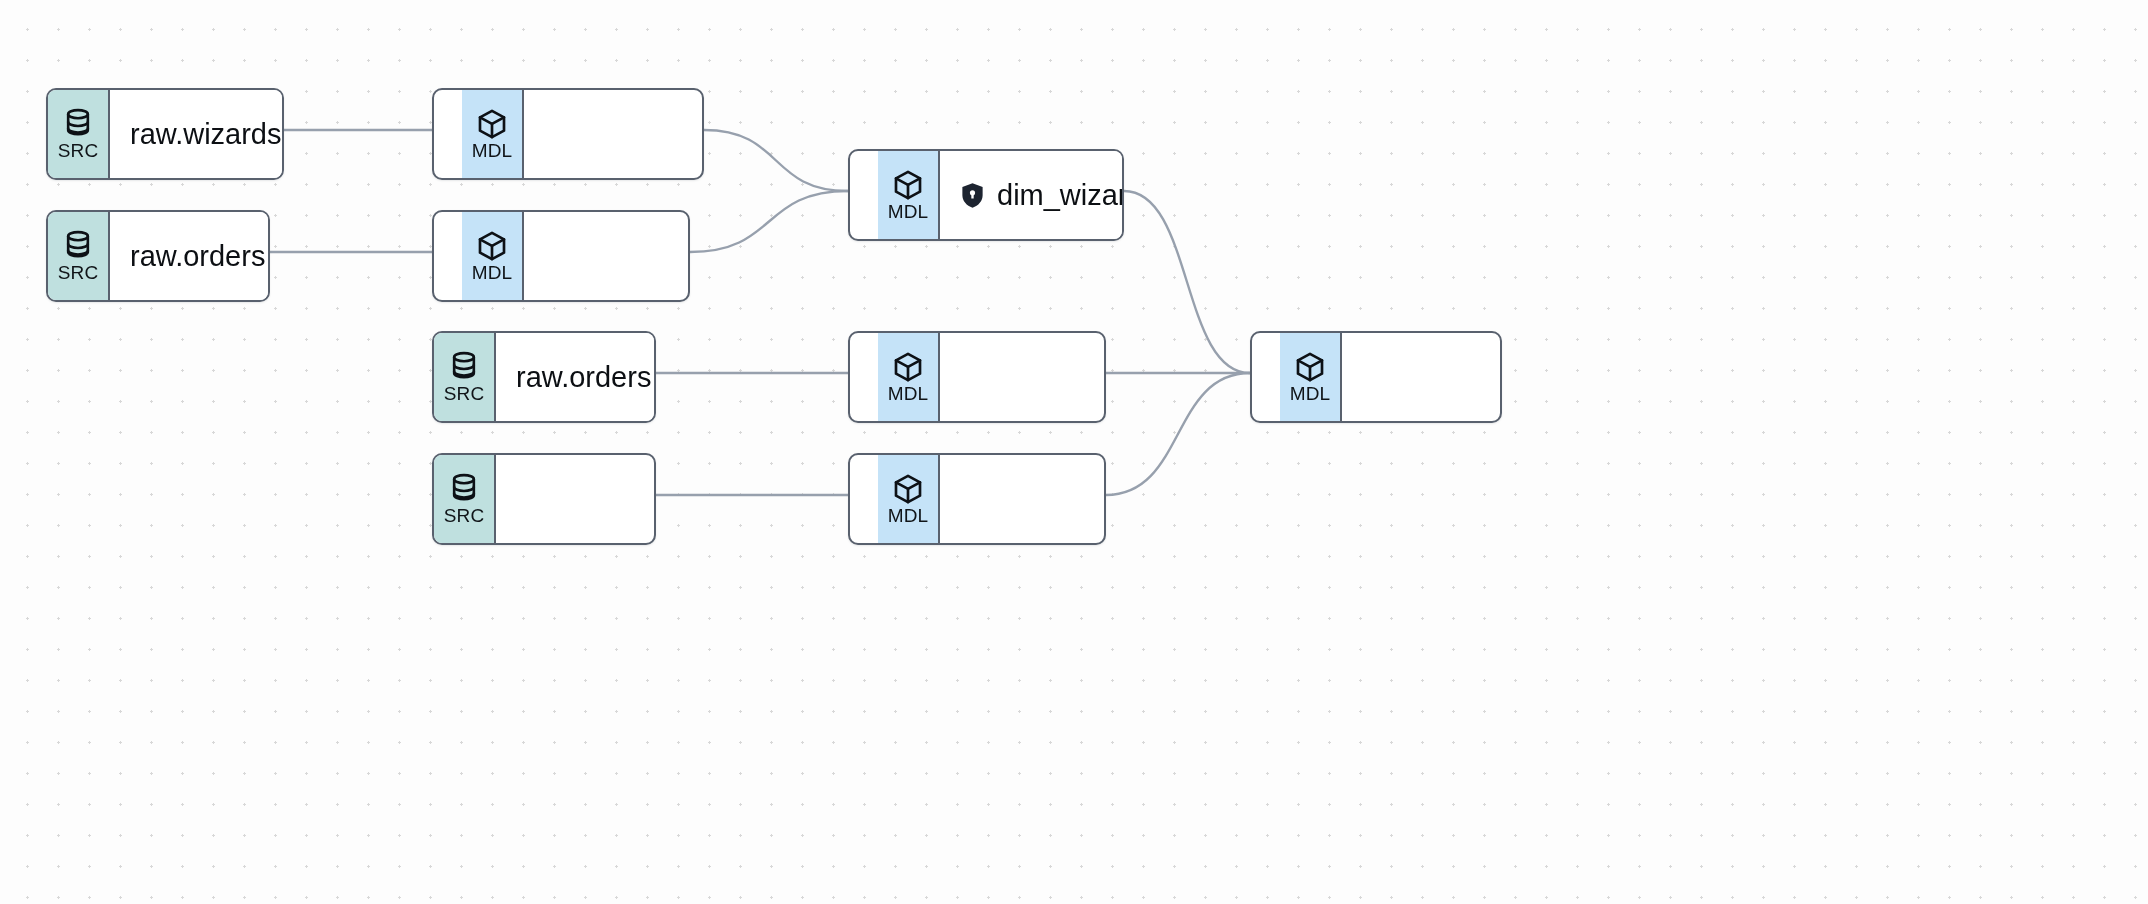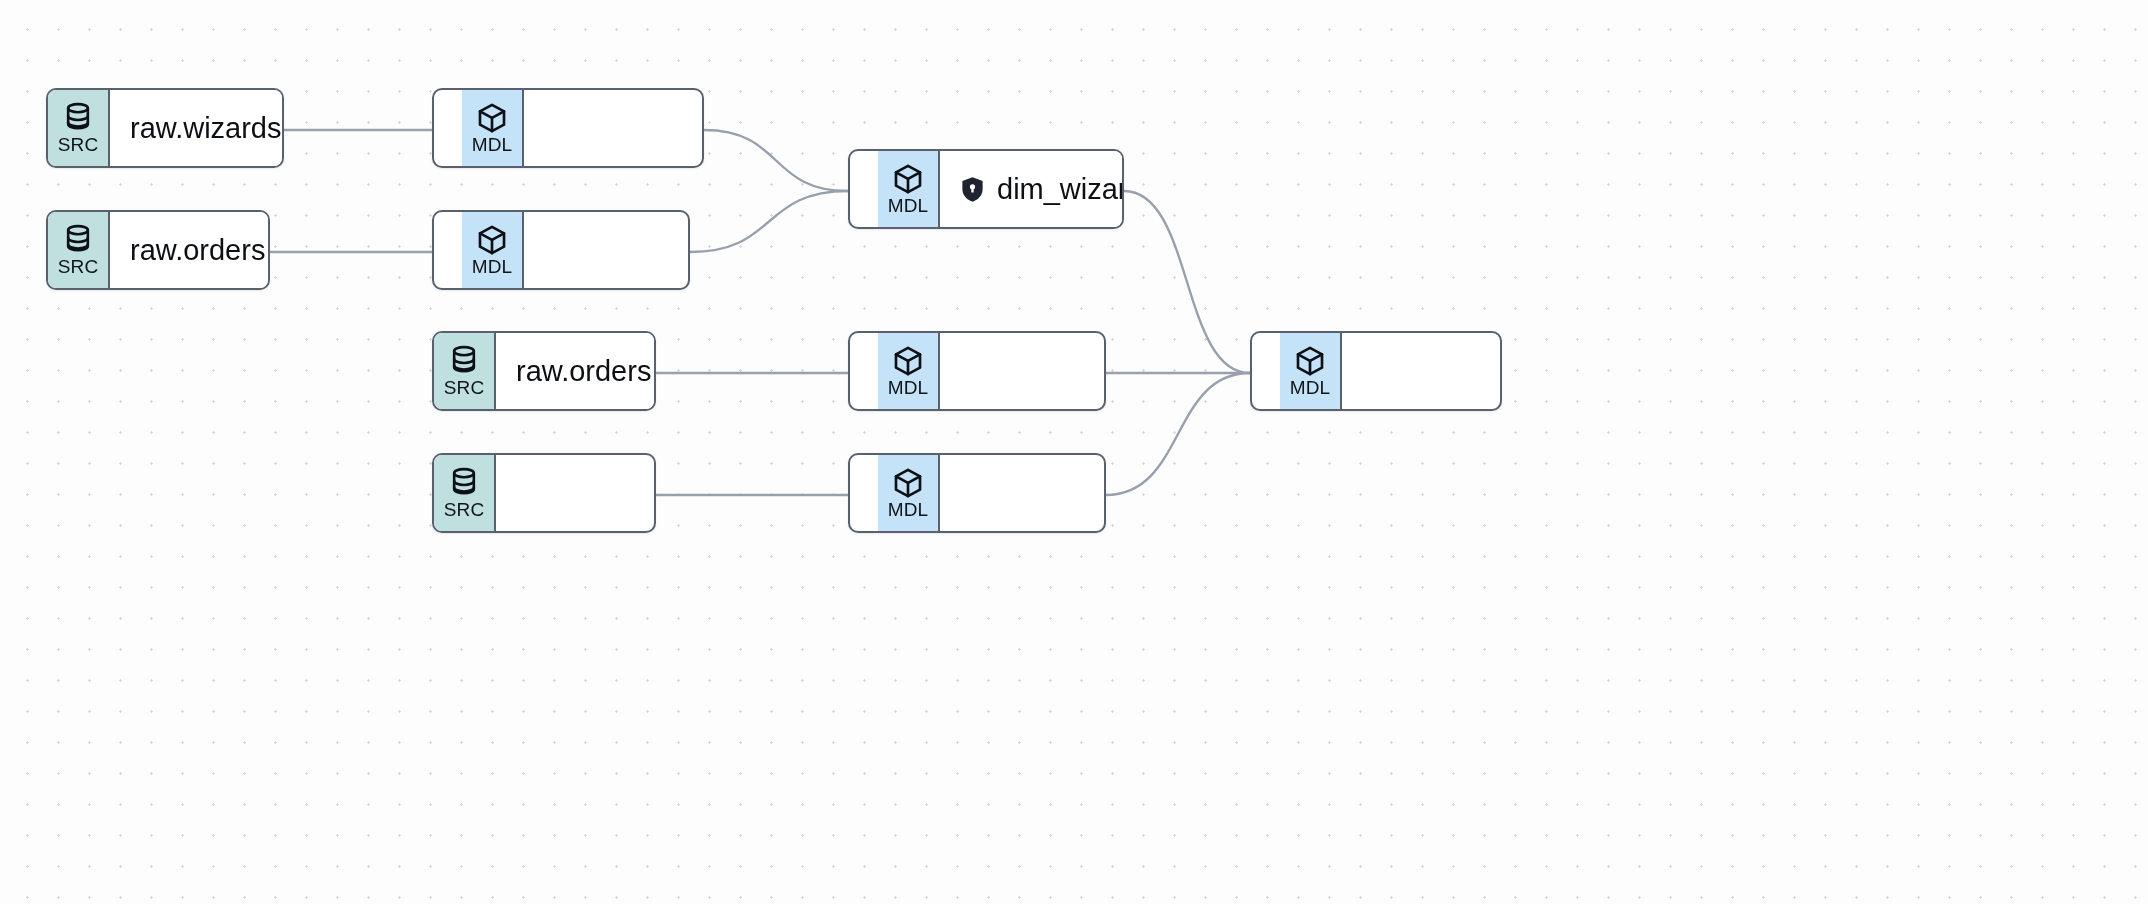--- a/index.html
+++ b/index.html
@@ -27,21 +27,21 @@
     pointer-events: none;
   }
   .node {
     position: absolute;
     display: flex;
     align-items: stretch;
     box-sizing: border-box;
     border: 2px solid #59616e;
     border-radius: 10px;
     background: #ffffff;
-    height: 80px;
+    height: 92px;
     overflow: hidden;
     box-shadow: 0 1px 2px rgba(40,48,60,0.10);
   }
   .badge {
     width: 62px;
     flex: 0 0 62px;
     display: flex;
     flex-direction: column;
     align-items: center;
     justify-content: center;

